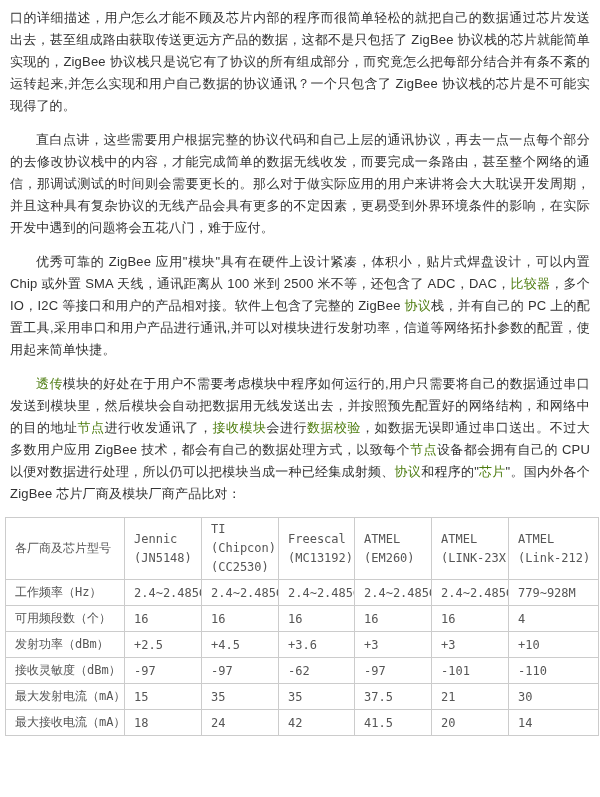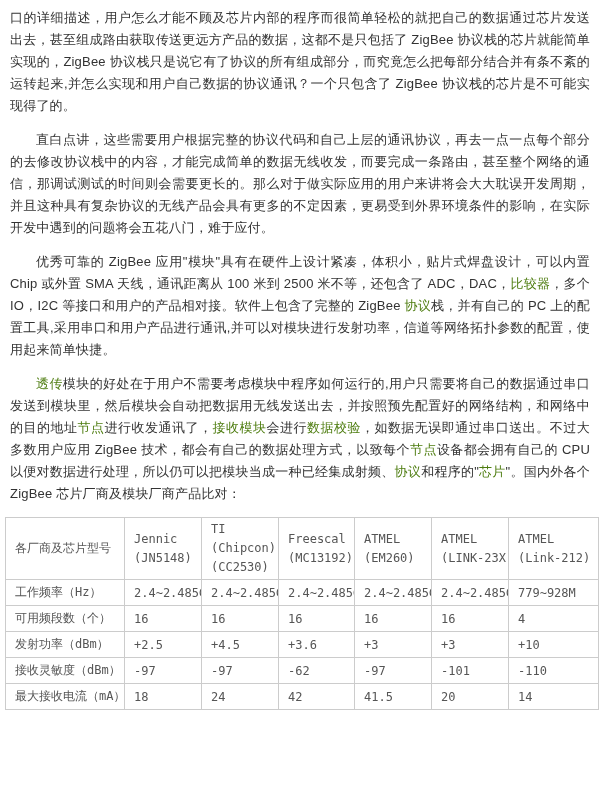--- a/index.html
+++ b/index.html
@@ -147,20 +147,29 @@
         <tr>
           <td>接收灵敏度（dBm）</td>
           <td>-97</td>
           <td>-97</td>
           <td>-62</td>
           <td>-97</td>
           <td>-101</td>
           <td>-110</td>
         </tr>
         <tr>
+          <td>最大发射电流（mA）</td>
+          <td>15</td>
+          <td>35</td>
+          <td>35</td>
+          <td>37.5</td>
+          <td>21</td>
+          <td>30</td>
+        </tr>
+        <tr>
           <td>最大接收电流（mA）</td>
           <td>18</td>
           <td>24</td>
           <td>42</td>
           <td>41.5</td>
           <td>20</td>
           <td>14</td>
         </tr>
       </tbody>
   </table>

